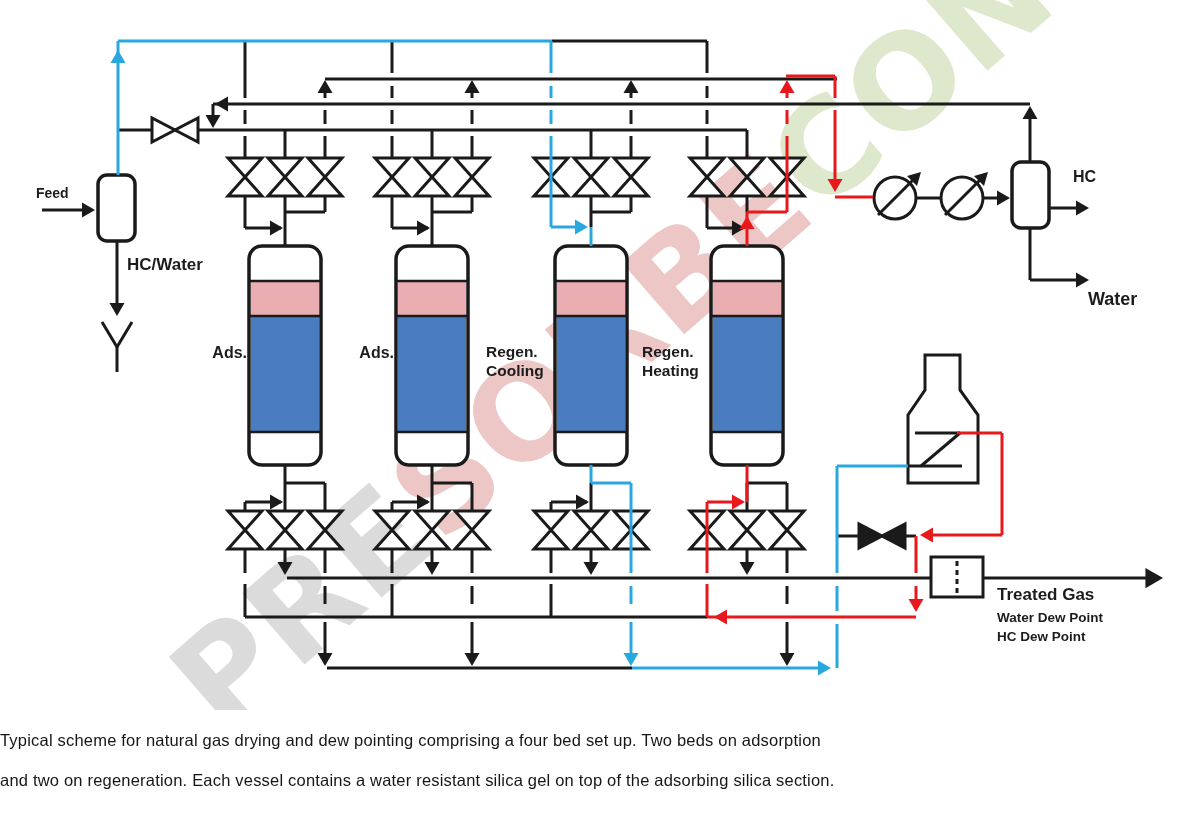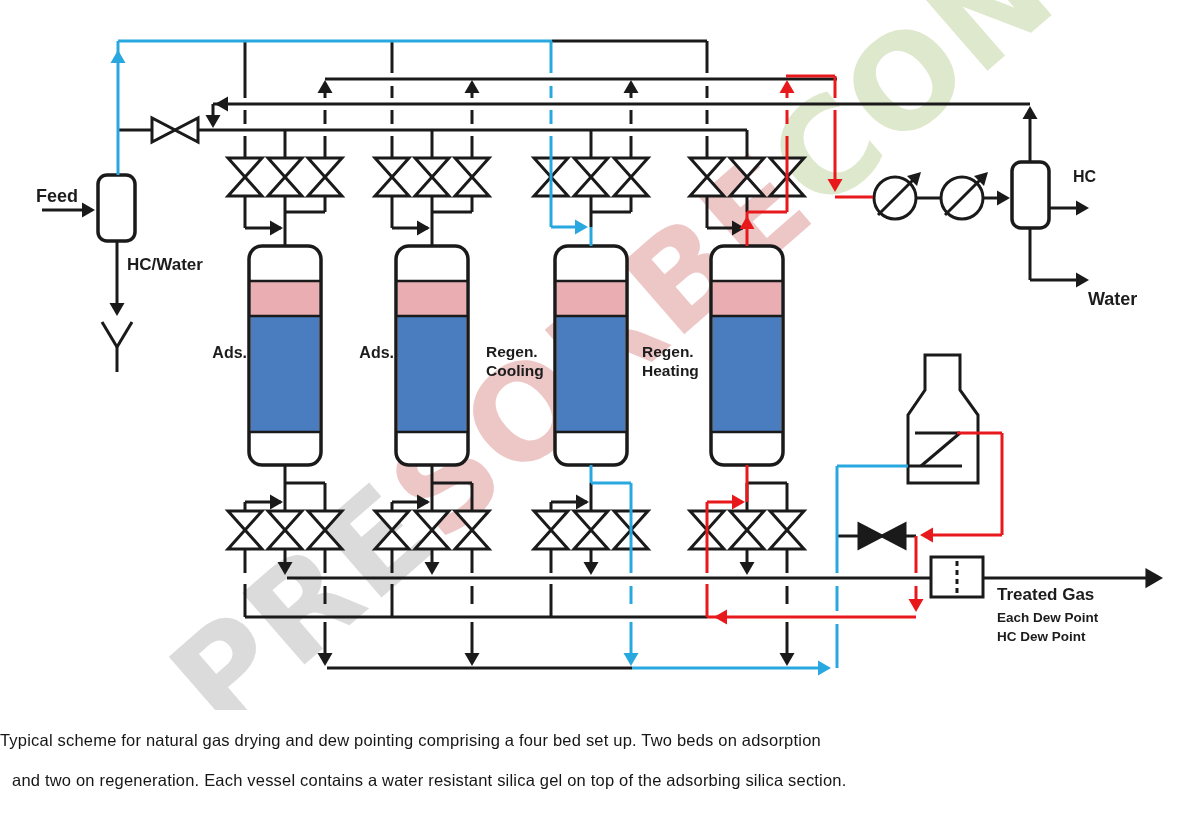--- a/index.html
+++ b/index.html
@@ -297,29 +297,29 @@
         <polygon points="787,80 779.5,93 794.5,93" fill="#e8191c"></polygon>
         <polygon points="747,216 739.5,229 754.5,229" fill="#e8191c"></polygon>
         <polygon points="835,192 827.5,179 842.5,179" fill="#e8191c"></polygon>
         <polygon points="920,535 933,527.5 933,542.5" fill="#e8191c"></polygon>
         <polygon points="916,612 908.5,599 923.5,599" fill="#e8191c"></polygon>
         <polygon points="714,617 727,609.5 727,624.5" fill="#e8191c"></polygon>
         <polygon points="745,502 732,494.5 732,509.5" fill="#e8191c"></polygon>
       </g>
     </svg>
 
-  <div class="lbl" style="left:36px;top:185px;font-size:18px;">Feed</div>
+  <div class="lbl" style="left:36px;top:185px;font-size:14px;">Feed</div>
   <div class="lbl" style="left:127px;top:254px;font-size:17px;text-align:right;">HC/Water</div>
   <div class="lbl" style="left:205px;top:343px;width:42px;text-align:right;font-size:16px;">Ads.</div>
   <div class="lbl" style="left:352px;top:343px;width:42px;text-align:right;font-size:16px;">Ads.</div>
   <div class="lbl" style="left:486px;top:342px;font-size:15.5px;">Regen.
 Cooling</div>
   <div class="lbl" style="left:642px;top:342px;font-size:15.5px;">Regen.
 Heating</div>
   <div class="lbl" style="left:1073px;top:167px;font-size:16px;">HC</div>
   <div class="lbl" style="left:1040px;top:288px;font-size:18px;margin-left:48px;">Water</div>
   <div class="lbl" style="left:997px;top:584px;font-size:17px;">Treated Gas</div>
-  <div class="lbl" style="left:997px;top:610px;font-size:13.5px;">Each Dew Point</div>
+  <div class="lbl" style="left:997px;top:610px;font-size:13.5px;">Water Dew Point</div>
   <div class="lbl" style="left:997px;top:629px;font-size:13.5px;">HC Dew Point</div>
 
   <div class="cap" style="top:731px;">Typical scheme for natural gas drying and dew pointing comprising a four bed set up. Two beds on adsorption</div>
-  <div class="cap" style="top:771px;padding-left:12px;">and two on regeneration. Each vessel contains a water resistant silica gel on top of the adsorbing silica section.</div>
+  <div class="cap" style="top:771px;">and two on regeneration. Each vessel contains a water resistant silica gel on top of the adsorbing silica section.</div>
 </div>
 
 </body></html>

